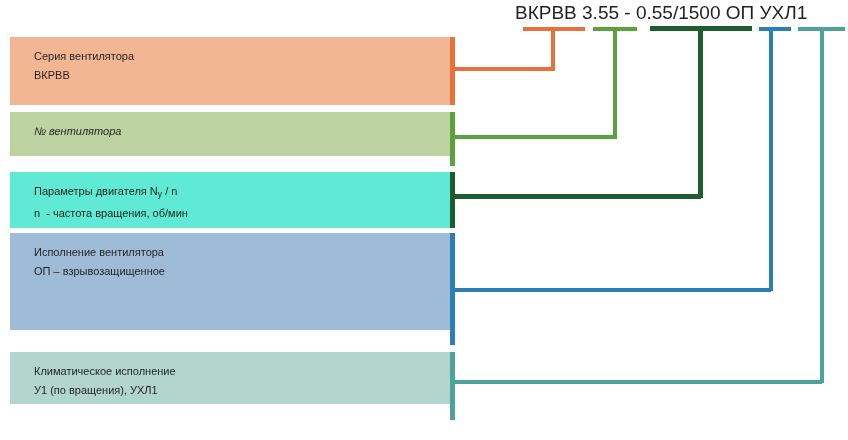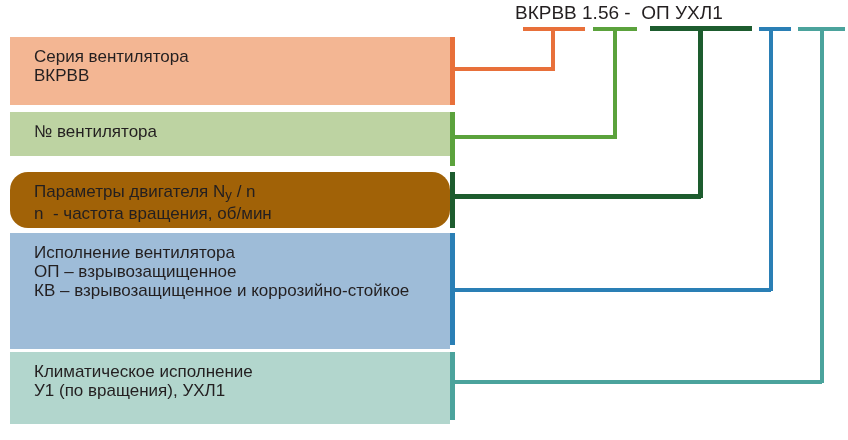--- a/index.html
+++ b/index.html
@@ -39,54 +39,55 @@
 
   
   .box {
     position: absolute;
     left: 10px;
     width: 440px;
     box-sizing: border-box;
     padding: 10px 0 8px 24px;
   }
   .box .line {
-    font-size: 17px;
+    font-size: 11px;
     line-height: 19px;
     color: #231f20;
     white-space: pre;
   }
   .box .line.first { }
 
   #box1 { top: 37px;  height: 68px;  background: #f3b693; }
-  #box2 { top: 112px; height: 44px;  background: #bdd3a2; }
-  #box3 { top: 172px; height: 56px;  background: #a16207; border-radius: 18px; }
-  #box4 { top: 233px; height: 116px; background: #9ebcd8; }
-  #box5 { top: 352px; height: 72px;  background: #b2d6cd; }
+  #box2 { top: 112px; height: 44px;  background: #bdd3a2; font-style: italic; }
+  #box3 { top: 172px; height: 56px;  background: #5eead4; }
+  #box4 { top: 233px; height: 97px; background: #9ebcd8; }
+  #box5 { top: 352px; height: 52px;  background: #b2d6cd; }
 
   
   #wires {
     position: absolute;
     left: 0; top: 0;
     width: 848px; height: 440px;
     pointer-events: none;
   }
   .sub { font-size: 0.78em; vertical-align: -0.18em; }
 </style>
 </head>
 <body>
 
 <div id="root">
 
   <div class="code-row">
     <span class="code-seg">ВКРВВ</span>
     <span class="code-gap"> </span>
-    <span class="code-seg">1.56</span>
+    <span class="code-seg">3.55</span>
     <span class="code-gap"> </span>
     <span class="code-seg">-</span>
     <span class="code-gap"> </span>
+    <span class="code-seg">0.55/1500</span>
     <span class="code-gap"> </span>
     <span class="code-seg">ОП</span>
     <span class="code-gap"> </span>
     <span class="code-seg">УХЛ1</span>
   </div>
 
   <div class="box" id="box1">
     <div class="line first">Серия вентилятора</div>
     <div class="line">ВКРВВ</div>
   </div>
@@ -96,21 +97,20 @@
   </div>
 
   <div class="box" id="box3">
     <div class="line first">Параметры двигателя N<span class="sub">у</span> / n</div>
     <div class="line">n  - частота вращения, об/мин</div>
   </div>
 
   <div class="box" id="box4">
     <div class="line first">Исполнение вентилятора</div>
     <div class="line">ОП – взрывозащищенное</div>
-    <div class="line">КВ – взрывозащищенное и коррозийно-стойкое</div>
   </div>
 
   <div class="box" id="box5">
     <div class="line first">Климатическое исполнение</div>
     <div class="line">У1 (по вращения), УХЛ1</div>
   </div>
 
   <svg id="wires" viewBox="0 0 848 440" width="848" height="440">
 
     <g>

